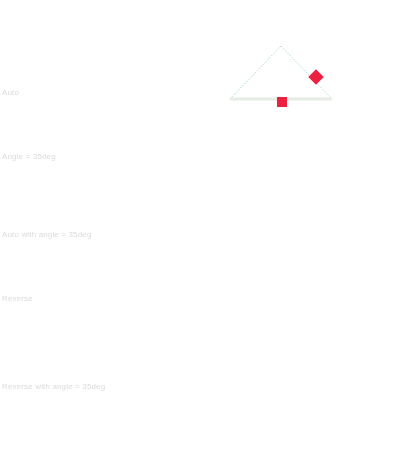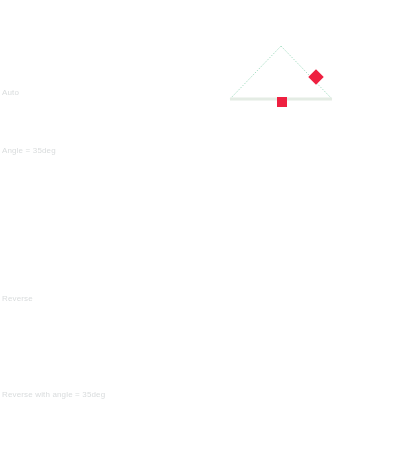--- a/index.html
+++ b/index.html
@@ -57,33 +57,34 @@
         <div class="diagram">
           <svg width="125" height="82">
             <line x1="10" y1="59" x2="61" y2="6" stroke="#8fd6b4" stroke-width="1" stroke-dasharray="1 1.6"></line>
             <line x1="61" y1="6" x2="112" y2="59" stroke="#8fd6b4" stroke-width="1" stroke-dasharray="1 1.6"></line>
             <line x1="10" y1="59" x2="112" y2="59" stroke="#e4ece4" stroke-width="3"></line>
             <rect x="90.5" y="31.5" width="11" height="11" fill="#ee2040" transform="rotate(45 96 37)"></rect>
             <rect x="57" y="57" width="10" height="10" fill="#ee2040" transform="rotate(0 62 62)"></rect>
           </svg>
         </div>
       </div>
-      <div class="row" style="top: 118px;">
+      <div class="row" style="top: 124px;">
         <div class="row-label" style="top: 28px;">Angle = 35deg</div>
         <div class="diagram">
           <svg width="125" height="82">
             <line x1="10" y1="-23" x2="61" y2="-76" stroke="#8fd6b4" stroke-width="1" stroke-dasharray="1 1.6"></line>
             <line x1="61" y1="-76" x2="112" y2="-23" stroke="#8fd6b4" stroke-width="1" stroke-dasharray="1 1.6"></line>
             <line x1="10" y1="-23" x2="112" y2="-23" stroke="#e4ece4" stroke-width="3"></line>
             <rect x="90.5" y="-50.5" width="11" height="11" fill="#ee2040" transform="rotate(45 96 -45)"></rect>
             <rect x="55.5" y="-26.5" width="11" height="11" fill="#ee2040" transform="rotate(45 61 -21)"></rect>
           </svg>
         </div>
       </div>
       <div class="row" style="top: 200px;">
+        <div class="row-label" style="top: 30px;">Auto with angle = 35deg</div>
         <div class="diagram">
           <svg width="125" height="82">
             <line x1="10" y1="-101" x2="61" y2="-154" stroke="#8fd6b4" stroke-width="1" stroke-dasharray="1 1.6"></line>
             <line x1="61" y1="-154" x2="112" y2="-101" stroke="#8fd6b4" stroke-width="1" stroke-dasharray="1 1.6"></line>
             <line x1="10" y1="-101" x2="112" y2="-101" stroke="#e4ece4" stroke-width="3"></line>
             <rect x="91.5" y="-127.5" width="11" height="11" fill="#ee2040" transform="rotate(15 97 -122)"></rect>
             <rect x="55.5" y="-103.5" width="11" height="11" fill="#ee2040" transform="rotate(45 61 -98)"></rect>
           </svg>
         </div>
       </div>
@@ -92,21 +93,21 @@
         <div class="diagram">
           <svg width="125" height="82">
             <line x1="10" y1="-181" x2="61" y2="-234" stroke="#8fd6b4" stroke-width="1" stroke-dasharray="1 1.6"></line>
             <line x1="61" y1="-234" x2="112" y2="-181" stroke="#8fd6b4" stroke-width="1" stroke-dasharray="1 1.6"></line>
             <line x1="10" y1="-181" x2="112" y2="-181" stroke="#e4ece4" stroke-width="3"></line>
             <rect x="89.5" y="-205.5" width="11" height="11" fill="#ee2040" transform="rotate(45 95 -200)"></rect>
             <rect x="53" y="-191" width="10" height="10" fill="#ee2040" transform="rotate(0 58 -186)"></rect>
           </svg>
         </div>
       </div>
-      <div class="row" style="top: 360px;">
+      <div class="row" style="top: 352px;">
         <div class="row-label" style="top: 30px;">Reverse with angle = 35deg</div>
         <div class="diagram">
           <svg width="125" height="82">
             <line x1="10" y1="-261" x2="61" y2="-314" stroke="#8fd6b4" stroke-width="1" stroke-dasharray="1 1.6"></line>
             <line x1="61" y1="-314" x2="112" y2="-261" stroke="#8fd6b4" stroke-width="1" stroke-dasharray="1 1.6"></line>
             <line x1="10" y1="-261" x2="112" y2="-261" stroke="#e4ece4" stroke-width="3"></line>
             <rect x="87.5" y="-284.5" width="11" height="11" fill="#ee2040" transform="rotate(15 93 -279)"></rect>
             <rect x="55.5" y="-267.5" width="11" height="11" fill="#ee2040" transform="rotate(45 61 -262)"></rect>
           </svg>
         </div>

